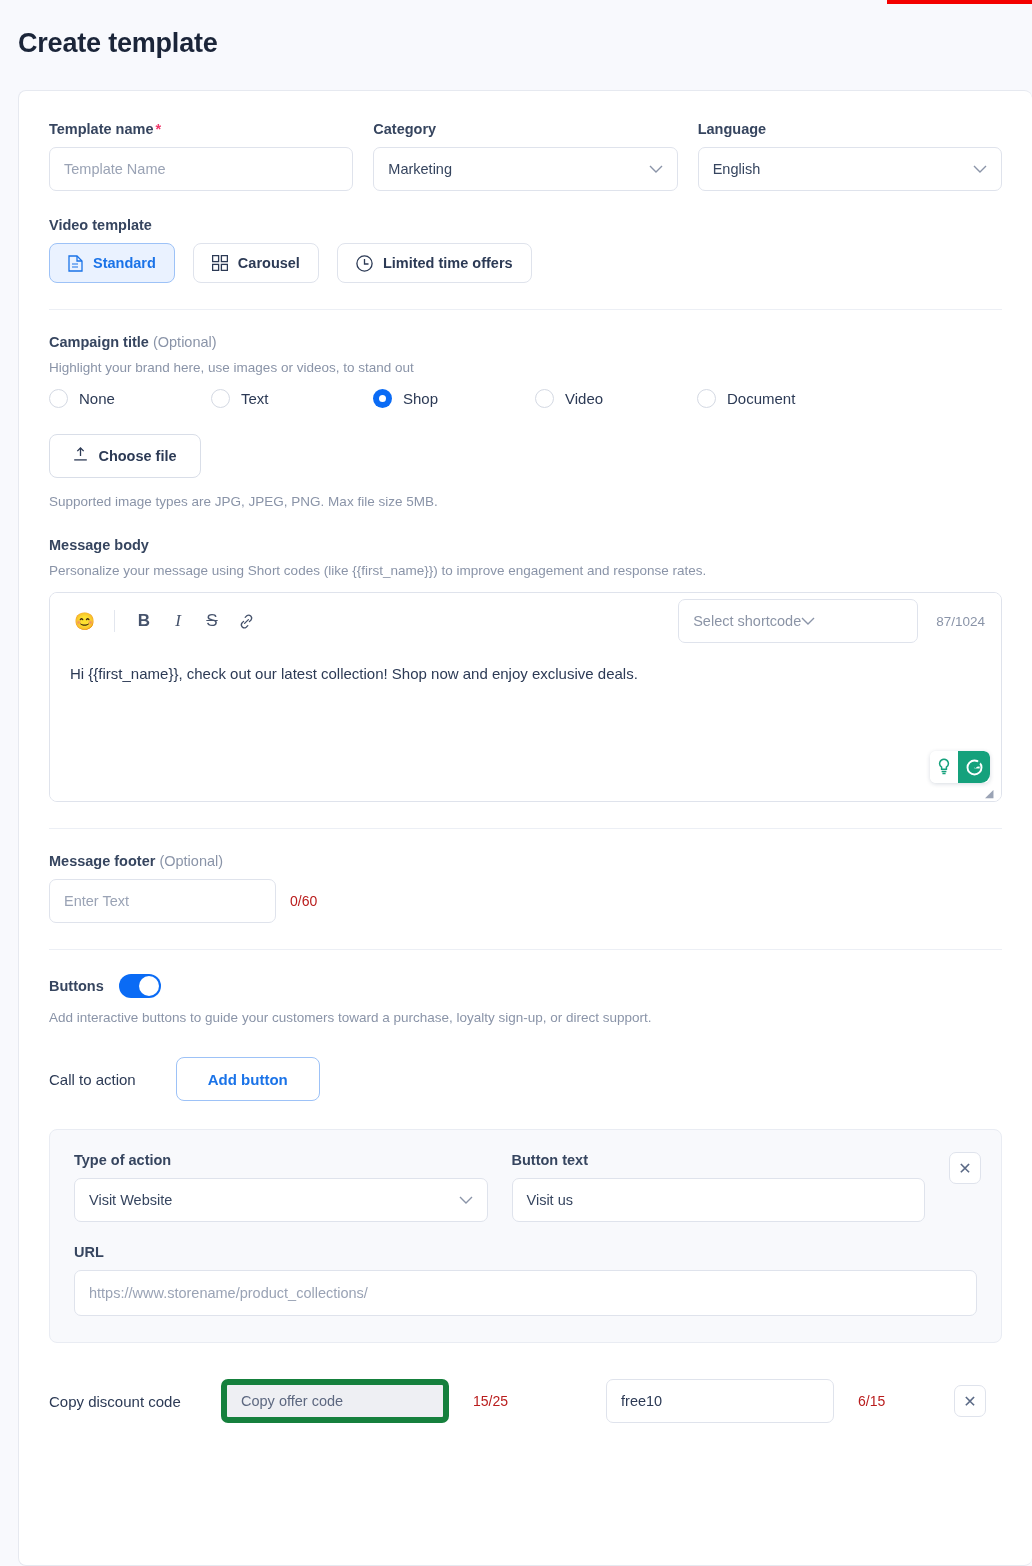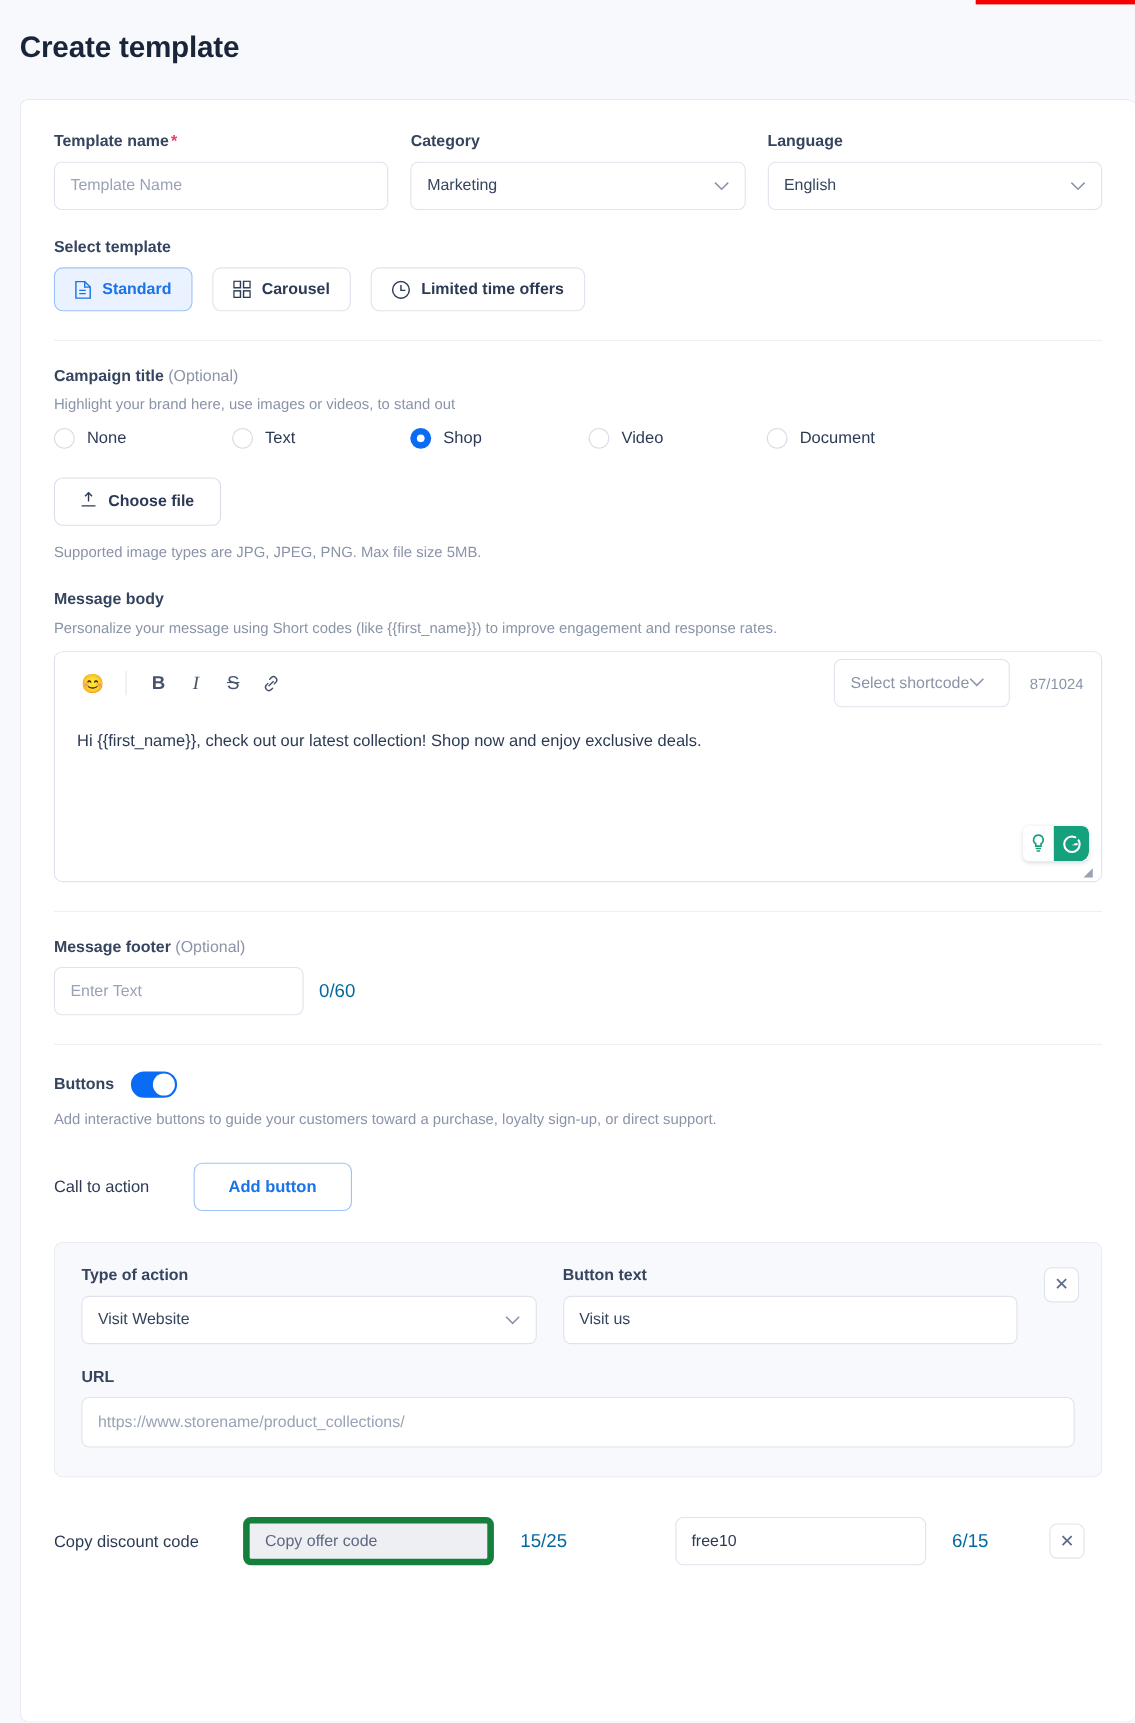--- a/index.html
+++ b/index.html
@@ -197,21 +197,21 @@
     color: #46536c;
     cursor: pointer;
   }
   .tb-sep {
     width: 1px; height: 22px;
     background: #e2e6ee;
     margin: 0 12px;
   }
   .tb-spacer { flex: 1; }
   .shortcode-sel {
-    width: 160px; height: 44px;
+    width: 240px; height: 44px;
     border: 1px solid #dfe3ec;
     border-radius: 7px;
     display: flex; align-items: center;
     padding: 0 14px;
     font-size: 14.5px;
     color: #8b94a6;
     cursor: pointer;
   }
   .counter {
     font-size: 13.5px;
@@ -252,21 +252,21 @@
     right: 4px; bottom: 2px;
     width: 12px; height: 12px;
     color: #9aa3b5;
     font-size: 11px;
     line-height: 12px;
   }
 
   
   .footer-row { display: flex; align-items: center; gap: 14px; }
   .footer-input { width: 227px; }
-  .small-count { font-size: 17px; color: #0369a1; }
+  .small-count { font-size: 14px; color: #b91c1c; }
 
   
   .toggle-line {
     display: flex; align-items: center; gap: 15px;
   }
   .toggle-line .label { margin-bottom: 0; }
   .switch {
     width: 42px; height: 24px;
     border-radius: 13px;
     background: #0a6bf5;
@@ -406,21 +406,21 @@
         <span class="caret">
           <svg width="14" height="9" viewBox="0 0 14 9">
               <path d="M1 1l6 6 6-6" stroke="#8a94a8" stroke-width="1.4" fill="none"></path>
             </svg>
         </span>
       </div>
     </div>
   </div>
 
   <div class="sel-tpl">
-    <span class="label">Select template</span>
+    <span class="label">Video template</span>
     <div class="chip-row">
       <div class="chip active">
         <span>
           <svg width="15" height="17" viewBox="0 0 15 17">
               <path d="M1 1h8l5 5v10H1z" fill="none" stroke="#1a73e8" stroke-width="1.3"></path>
               <path d="M9 1v5h5" fill="none" stroke="#1a73e8" stroke-width="1.3"></path>
               <path d="M4 9h6M4 12h6" stroke="#1a73e8" stroke-width="1.2"></path>
             </svg>
         </span>
         <span>Standard</span>

